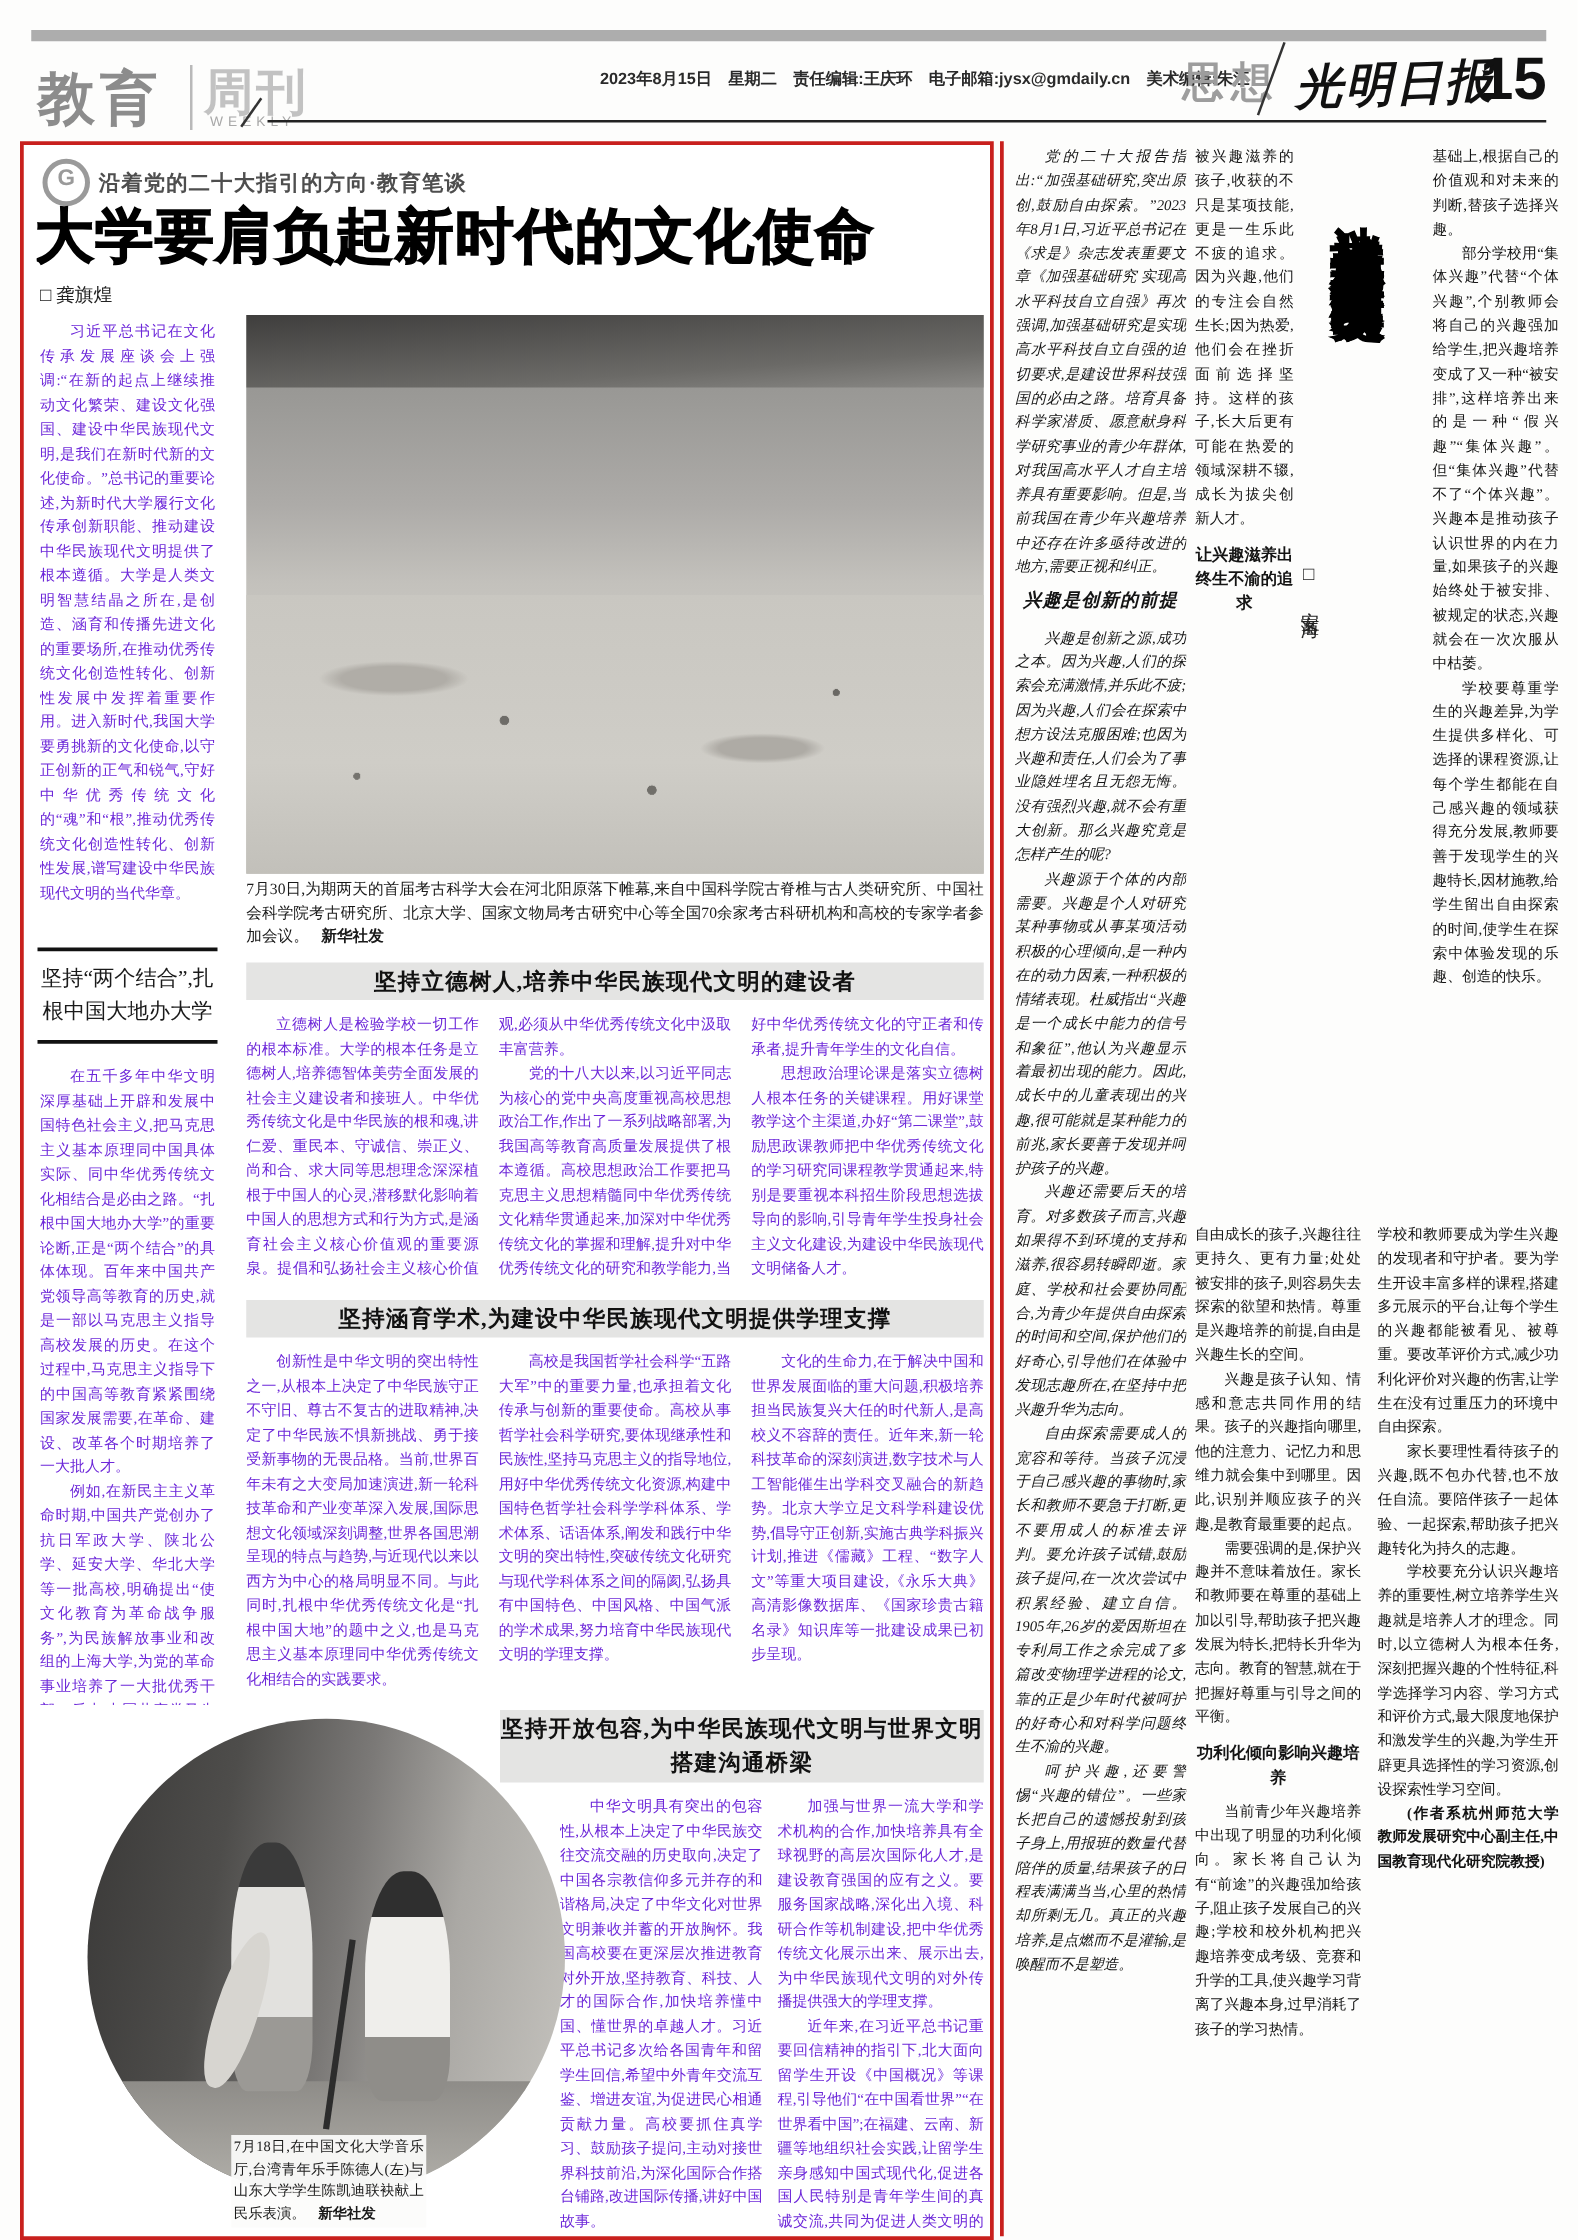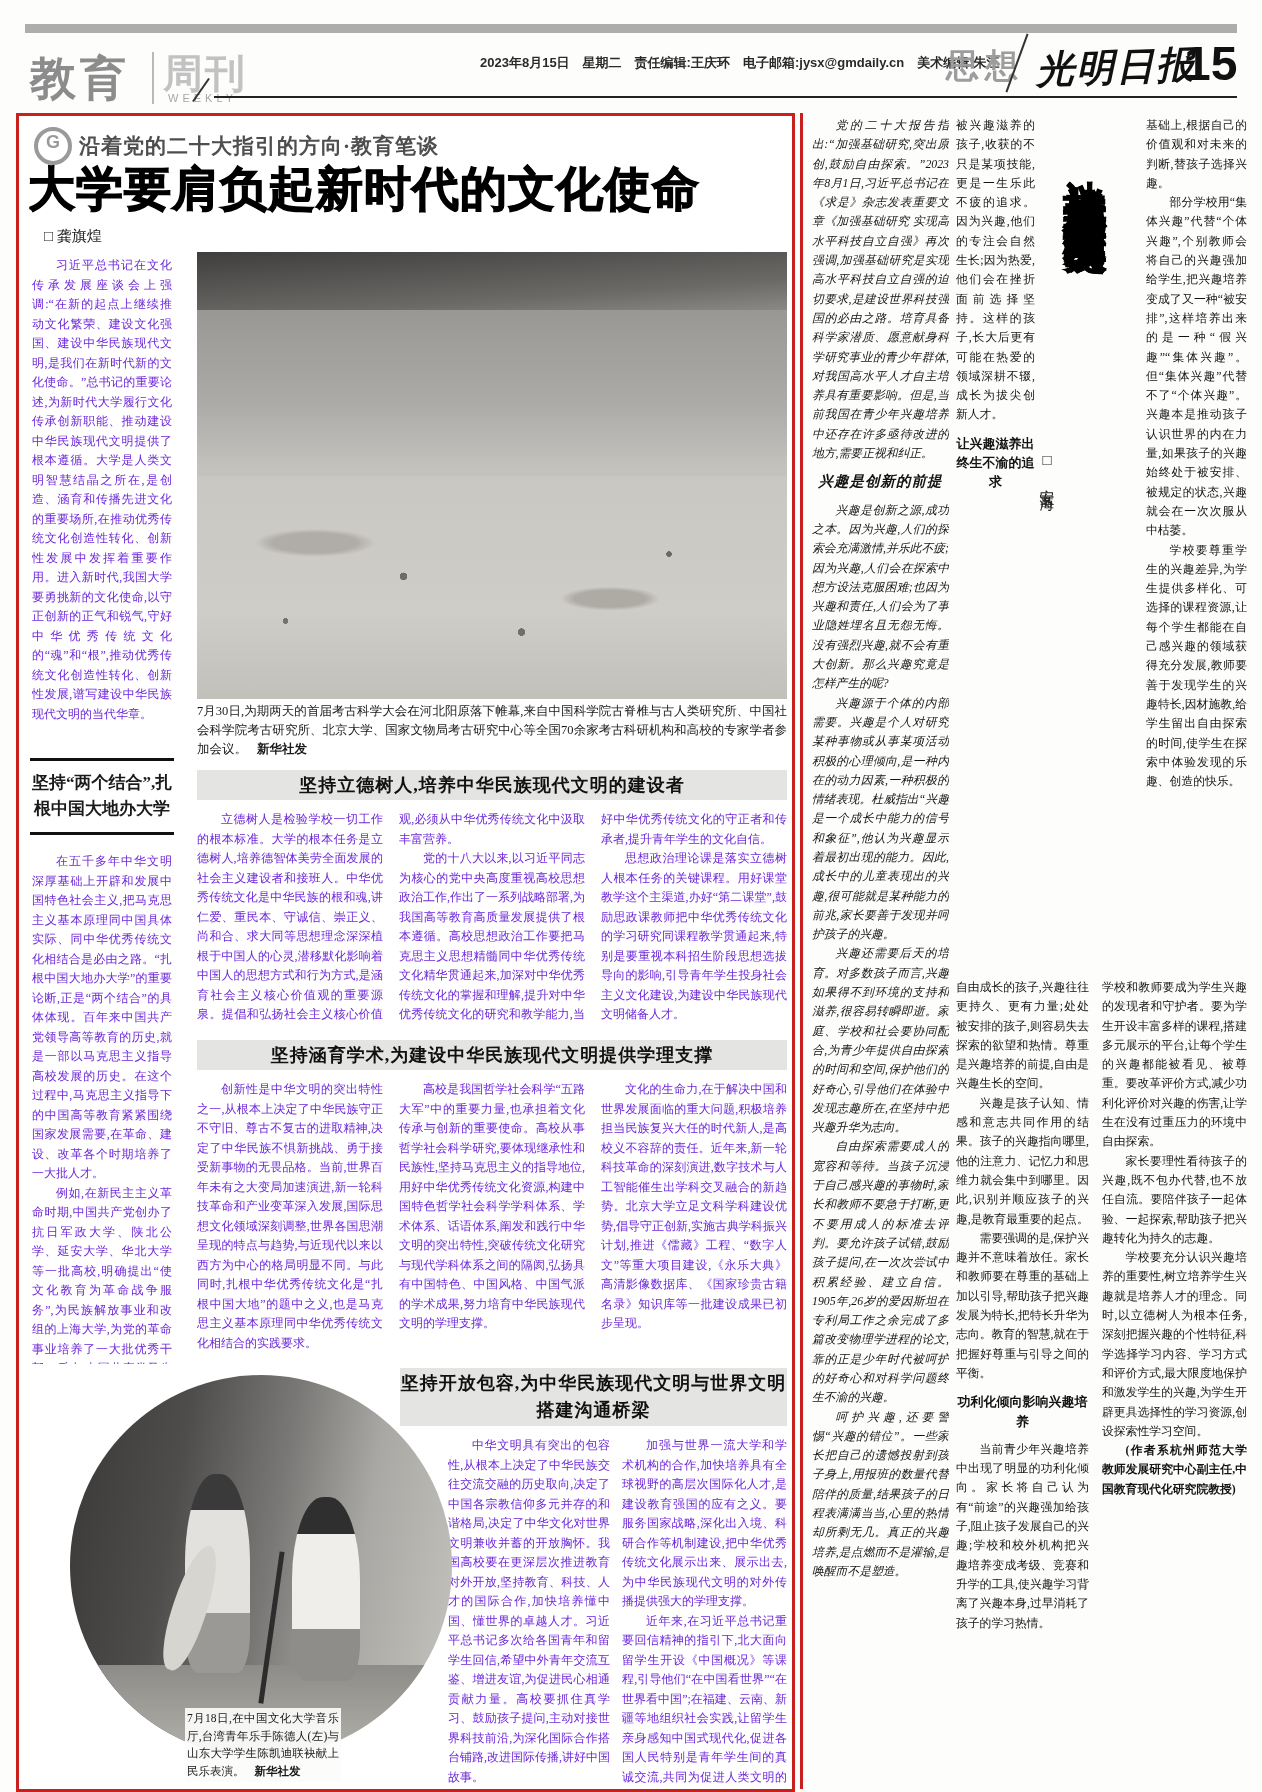--- a/index.html
+++ b/index.html
@@ -18,29 +18,29 @@
   .slash1{left:1016px;top:32px;height:62px;transform:rotate(20deg);}
   .slash2{left:200px;top:76px;height:28px;transform:rotate(35deg);}
   .masthead{left:1036px;top:42px;font-size:38px;font-weight:900;font-style:italic;color:#111;letter-spacing:2px;transform:rotate(-2deg);}
   .pageno{left:1184px;top:36px;font-size:48px;font-weight:700;font-family:"Liberation Sans",sans-serif;color:#111;}
   .head-rule{left:214px;top:96px;width:1023px;height:2px;background:#222;}
   
   .redbox{left:16px;top:113px;width:773px;height:1673px;border:3px solid #c8201d;background:#fff;}
   .kicker{left:34px;top:127px;display:flex;align-items:center;gap:7px;}
   .g-logo{width:30px;height:30px;border:4px solid #9a9a9a;border-radius:50%;color:#9a9a9a;font-weight:900;
           font-size:18px;line-height:23px;text-align:center;font-family:"Liberation Sans",sans-serif;}
-  .kicker-txt{font-size:21px;font-weight:900;color:#4e4e4e;letter-spacing:1px;}
+  .kicker-txt{font-size:17px;font-weight:900;color:#4e4e4e;letter-spacing:1px;}
   .headline{left:28px;top:158px;width:745px;font-size:47px;font-weight:900;letter-spacing:1px;color:#000;
             font-family:"Liberation Serif",serif;-webkit-text-stroke:1.2px #000;white-space:nowrap;}
-  .byline{left:44px;top:227px;font-size:15px;color:#222;}
+  .byline{left:32px;top:227px;font-size:15px;color:#222;}
   .bodytxt{font-size:12px;line-height:19.5px;text-align:justify;color:#6d28d9;overflow:hidden;}
   .bodytxt p{margin:0;text-indent:2em;}
   .leftcol1{left:32px;top:256px;width:140px;height:498px;}
   .subhead-box{left:30px;top:758px;width:142px;border-top:3px solid #111;border-bottom:3px solid #111;
-               padding:9px 1px;font-size:17px;font-weight:700;text-align:center;line-height:1.55;}
+               padding:9px 1px;font-size:17px;font-weight:400;text-align:center;line-height:1.55;}
   .leftcol2{left:32px;top:852px;width:140px;height:512px;}
   
   .photo{left:197px;top:252px;width:590px;height:447px;background:linear-gradient(180deg,#8f8e8b 0%,#9b9a97 16%,#adaba8 34%,#c3c1bc 48%,#cdcbc5 62%,#c6c4be 82%,#bab8b2 100%);overflow:hidden;}
   .ph-roof{position:absolute;left:0;top:0;width:100%;height:13%;background:linear-gradient(176deg,#3f3e3d,#6b6a67 70%,#8a8986);}
   .ph-crowd{position:absolute;left:0;top:10%;width:100%;height:40%;
     background:
      radial-gradient(ellipse 40px 16px at 6% 18%,#e4e3e0 60%,transparent 62%),
      radial-gradient(ellipse 34px 14px at 30% 12%,#dcdbd8 60%,transparent 62%),
      radial-gradient(ellipse 44px 17px at 88% 20%,#eceuea 0,#e8e7e4 60%,transparent 62%),
      radial-gradient(ellipse 30px 13px at 62% 10%,#d5d4d1 60%,transparent 62%),

